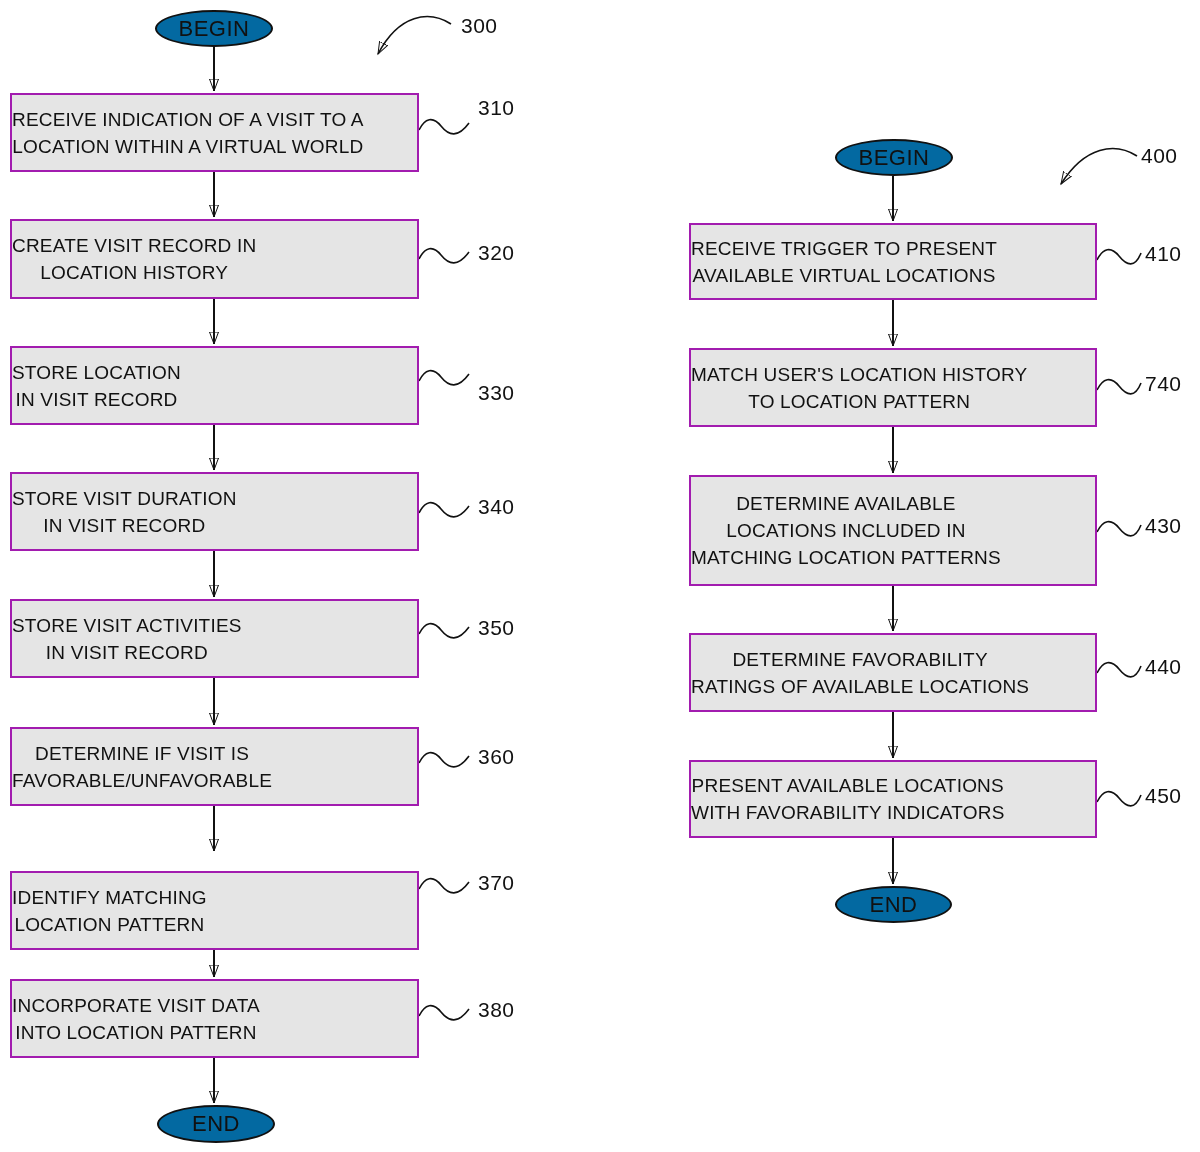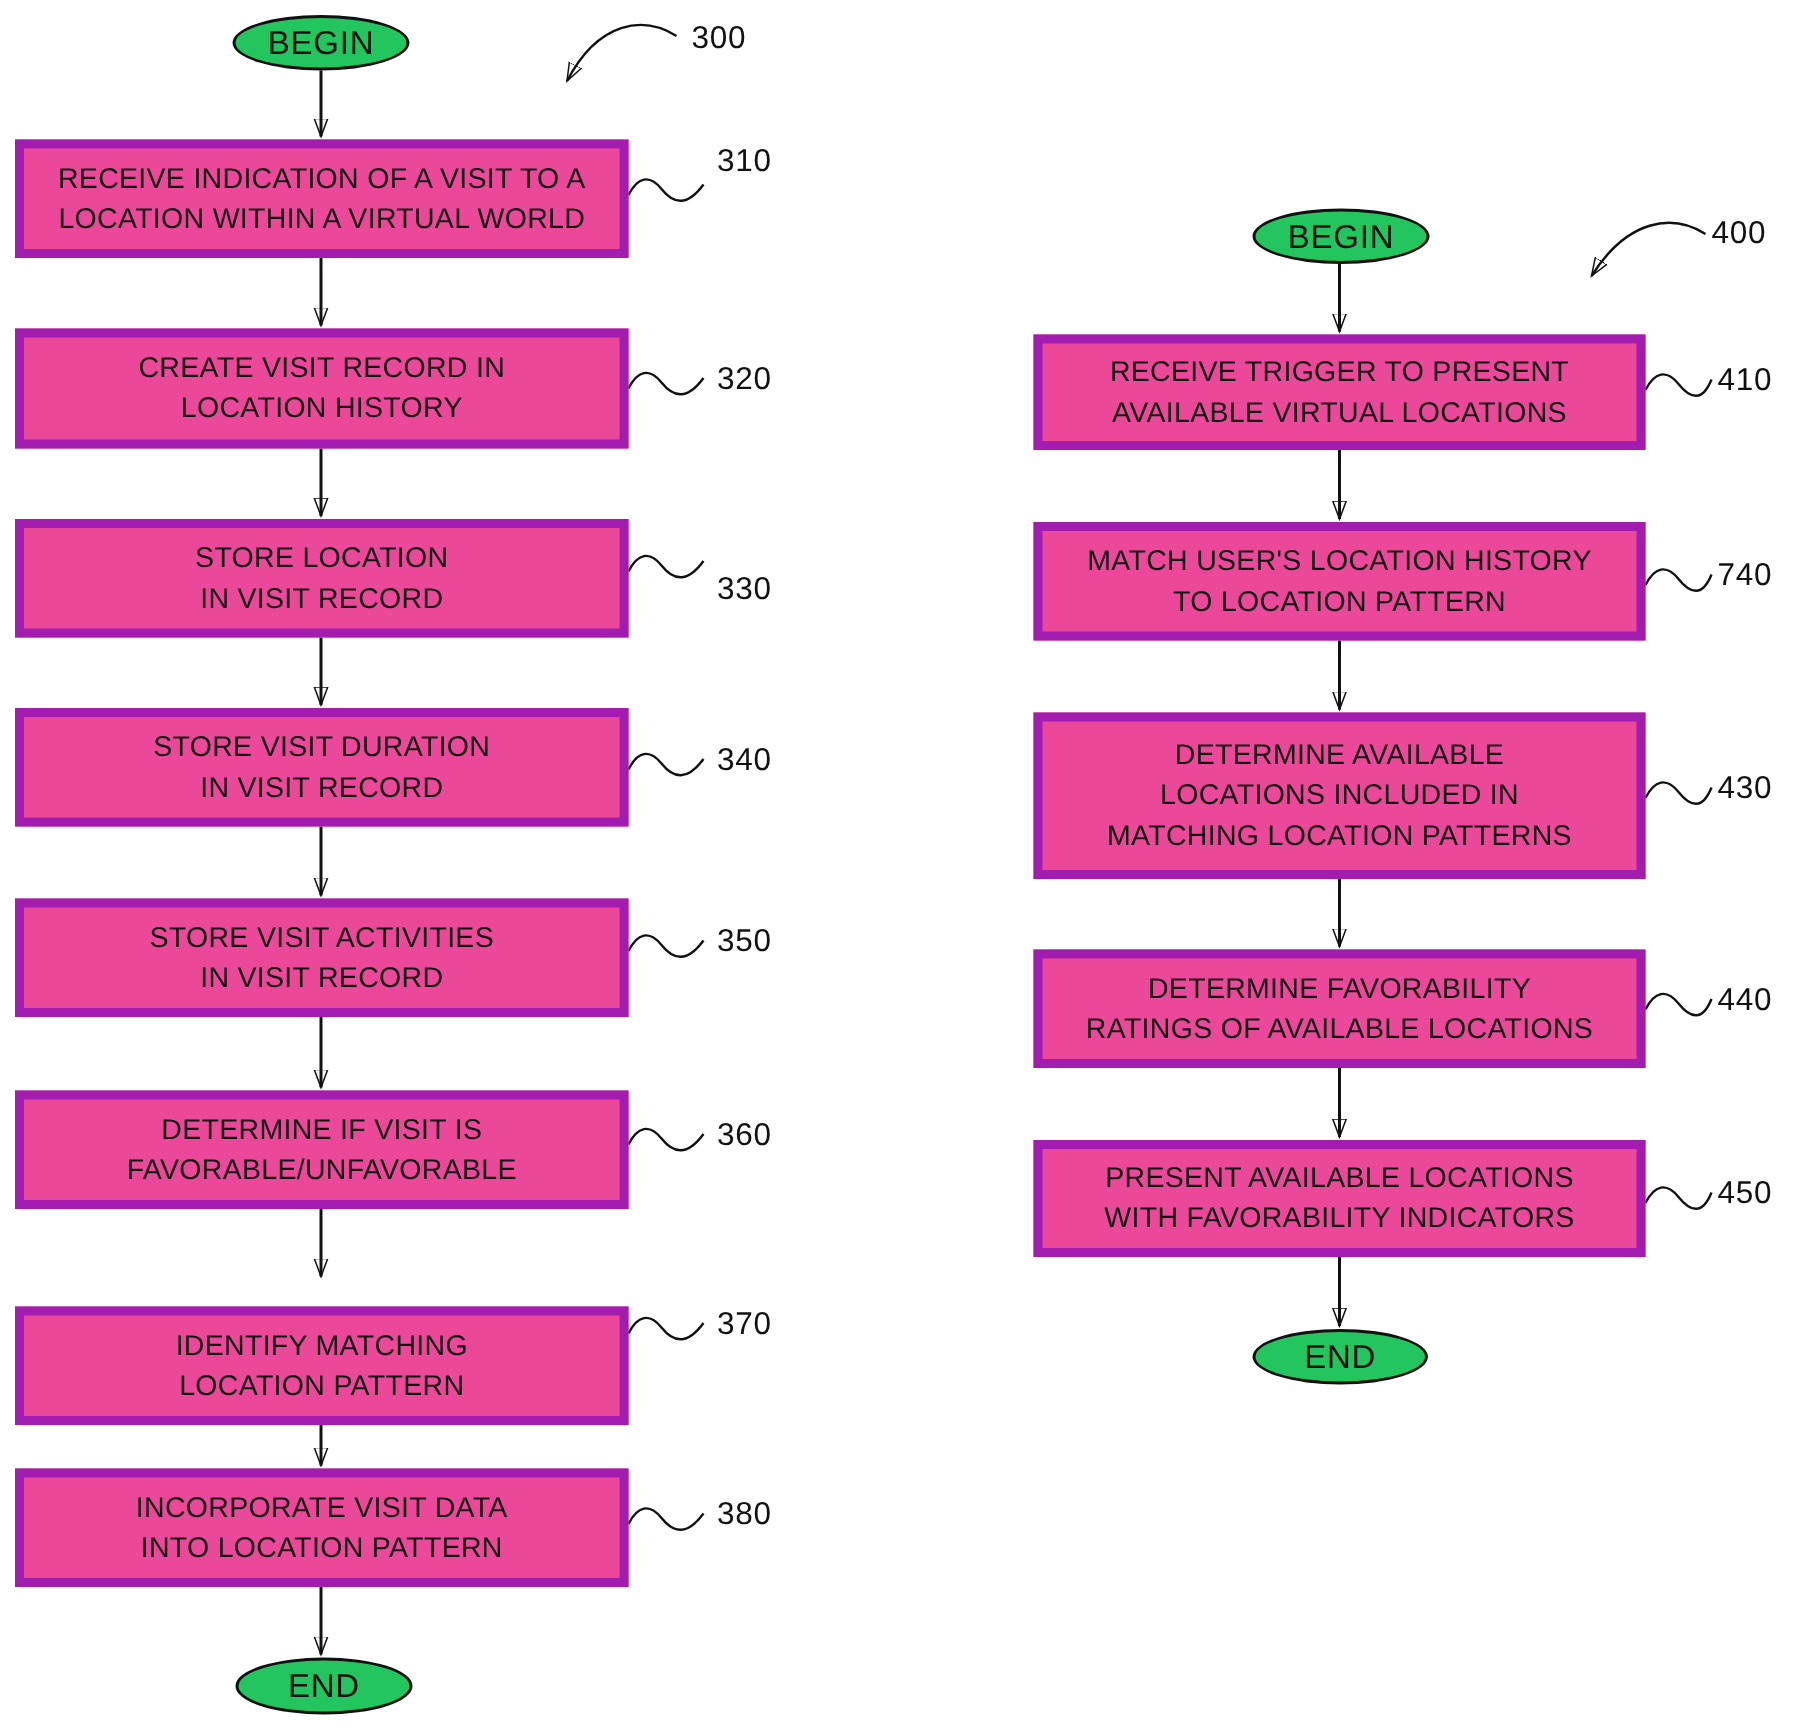--- a/index.html
+++ b/index.html
@@ -17,39 +17,39 @@
     left: 0; top: 0;
     width: 1200px; height: 1152px;
   }
   .connector-layer line, .connector-layer path { fill: none; stroke: #111111; }
   .flow-arrow { stroke-width: 2; }
   .squiggle { stroke-width: 1.6; }
   .leader { stroke-width: 1.6; }
   .step {
     position: absolute;
     box-sizing: border-box;
-    border: 6px solid #a21caf;
-    background: #ec4899;
+    border: 2px solid #a21caf;
+    background: #e5e5e5;
     display: flex;
     align-items: center;
-    justify-content: center;
+    justify-content: flex-start;
   }
   .step-text {
     font-size: 19px;
     line-height: 27px;
     text-align: center;
     white-space: pre-line;
     letter-spacing: 0.2px;
   }
   .terminal {
     position: absolute;
     box-sizing: border-box;
     border: 2px solid #111111;
     border-radius: 50%;
-    background: #22c55e;
+    background: #0369a1;
     display: flex;
     align-items: center;
     justify-content: center;
   }
   .terminal span {
     font-size: 22px;
     letter-spacing: 0.5px;
   }
   .ref {
     position: absolute;

